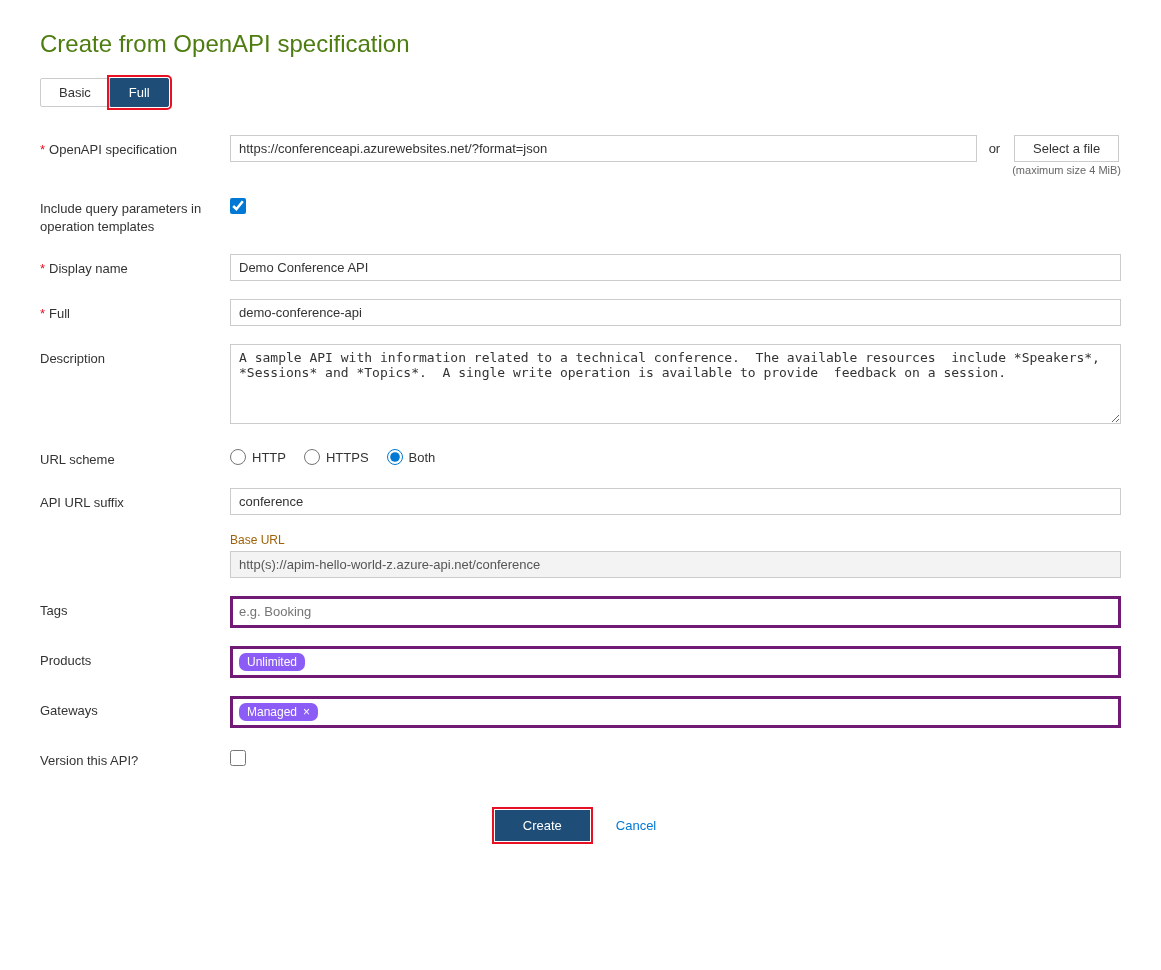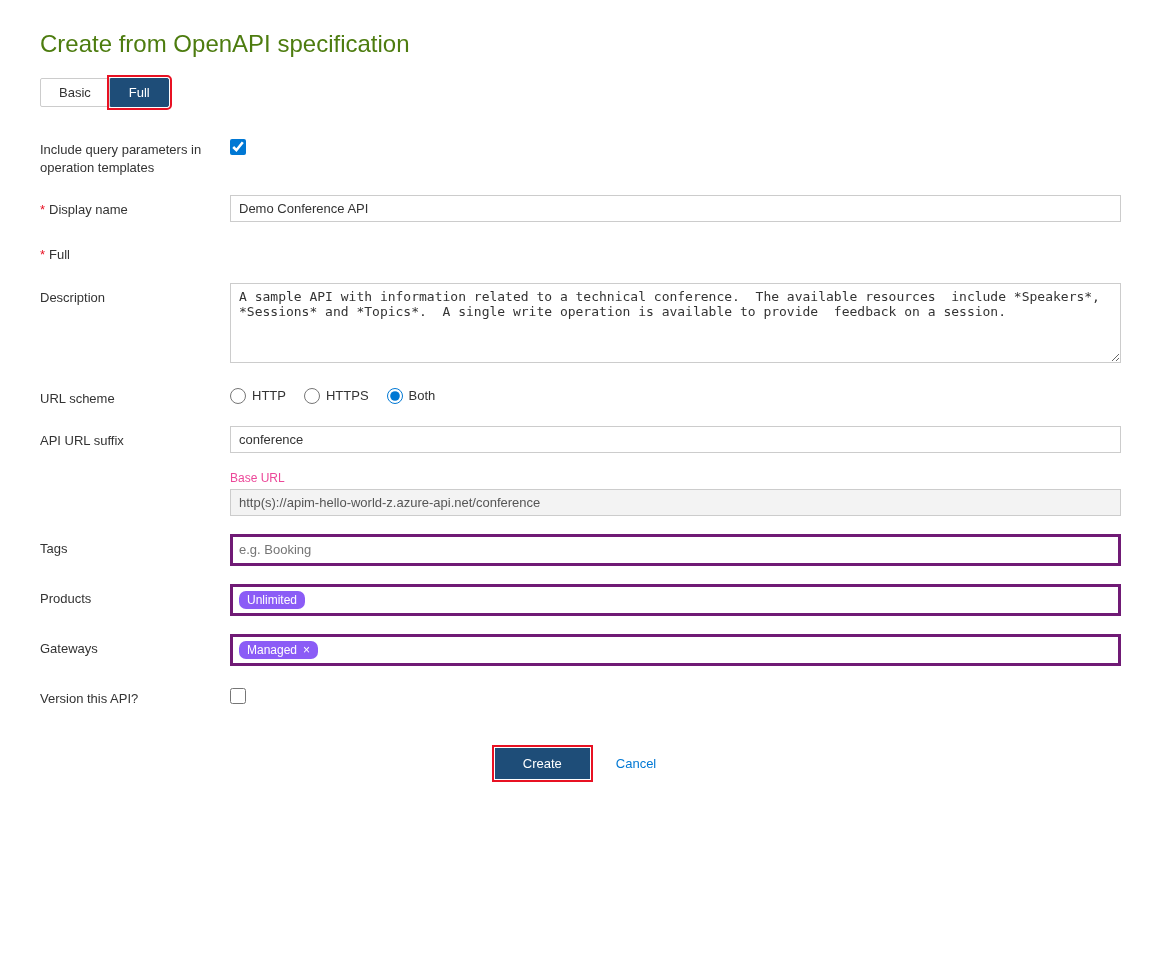--- a/index.html
+++ b/index.html
@@ -159,21 +159,21 @@
       font-size: 13px;
       color: #333;
     }
     .base-url-section {
       display: flex;
       flex-direction: column;
       gap: 4px;
     }
     .base-url-label {
       font-size: 12px;
-      color: #ec4899;
+      color: #a16207;
     }
     .tag-chip {
       display: inline-flex;
       align-items: center;
       background: #8b5cf6;
       color: #fff;
       padding: 2px 8px;
       font-size: 12px;
       margin-right: 4px;
       border-radius: 7px;
@@ -231,20 +231,37 @@
 
 <h1>Create from OpenAPI specification</h1>
 
 <div class="tab-bar">
   <button class="tab-btn">Basic</button>
   <button class="tab-btn active">Full</button>
 </div>
 
 <div class="form-section">
 
+  <div class="form-row">
+    <div class="form-label">
+      <span class="required-star">*</span><span>OpenAPI specification</span>
+    </div>
+    <div class="form-control-wrap">
+      <div class="openapi-row">
+        <div class="openapi-input-wrap">
+          <input class="form-input" type="text" value="https://conferenceapi.azurewebsites.net/?format=json" style="">
+        </div>
+        <span class="or-text">or</span>
+        <div class="select-file-wrap">
+          <button class="select-file-btn">Select a file</button>
+          <span class="file-note">(maximum size 4 MiB)</span>
+        </div>
+      </div>
+    </div>
+  </div>
 
   <div class="form-row">
     <div class="form-label">Include query parameters in operation templates</div>
     <div class="form-control-wrap">
       <div class="checkbox-wrap">
         <input type="checkbox" checked="" style="">
       </div>
     </div>
   </div>
 
@@ -253,20 +270,23 @@
       <span class="required-star">*</span><span>Display name</span>
     </div>
     <div class="form-control-wrap">
       <input class="form-input" type="text" value="Demo Conference API" style="">
     </div>
   </div>
 
   <div class="form-row">
     <div class="form-label">
       <span class="required-star">*</span><span>Full</span>
+    </div>
+    <div class="form-control-wrap">
+      <input class="form-input" type="text" value="demo-conference-api" style="">
     </div>
   </div>
 
   <div class="form-row">
     <div class="form-label">Description</div>
     <div class="form-control-wrap">
       <textarea class="form-textarea" rows="4" style="">A sample API with information related to a technical conference.  The available resources  include *Speakers*, *Sessions* and *Topics*.  A single write operation is available to provide  feedback on a session.</textarea>
     </div>
   </div>
 

